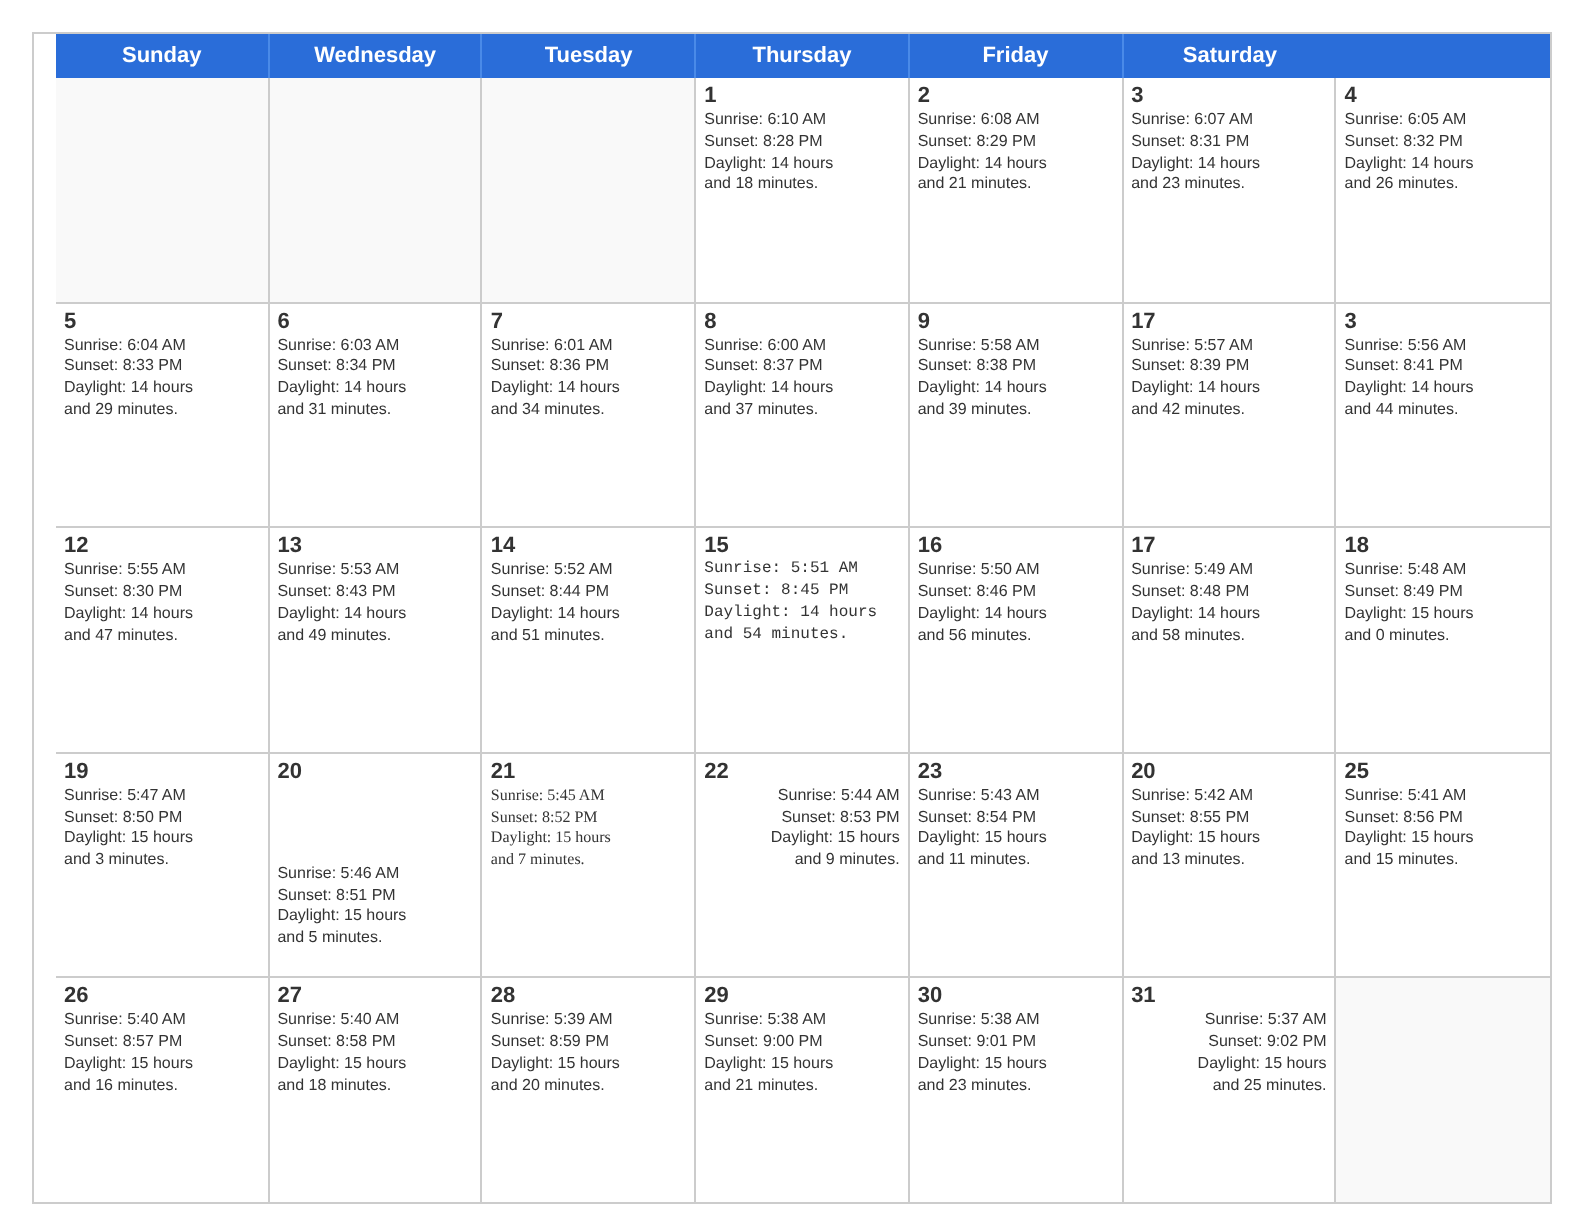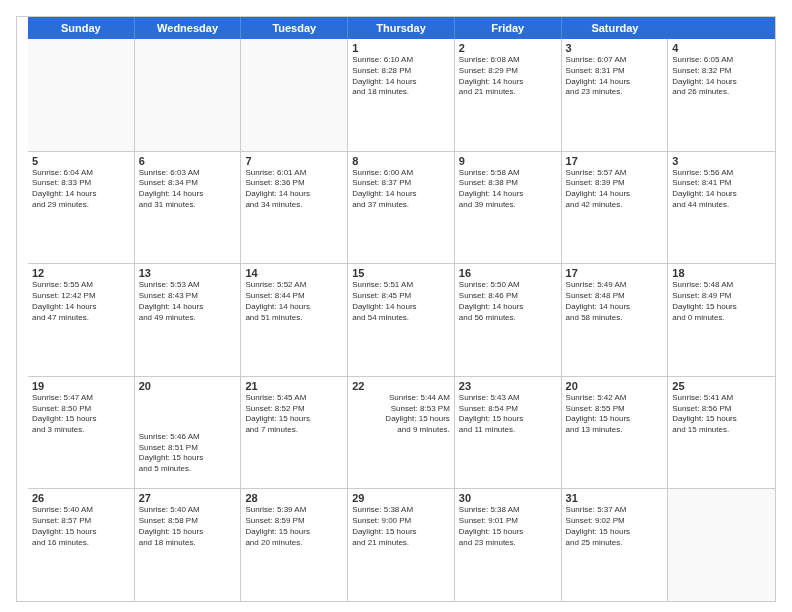--- a/index.html
+++ b/index.html
@@ -212,41 +212,41 @@
             <div class="cell-info" style="white-space: pre-line;">Sunrise: 5:56 AM
 Sunset: 8:41 PM
 Daylight: 14 hours
 and 44 minutes.</div>
           </div>
         </div>
         <div class="cal-row">
           <div class="cal-cell">
             <span class="day-num">12</span>
             <div class="cell-info" style="white-space: pre-line;">Sunrise: 5:55 AM
-Sunset: 12:42 PM
+Sunset: 8:30 PM
 Daylight: 14 hours
 and 47 minutes.</div>
           </div>
           <div class="cal-cell">
             <span class="day-num">13</span>
             <div class="cell-info" style="white-space: pre-line;">Sunrise: 5:53 AM
 Sunset: 8:43 PM
 Daylight: 14 hours
 and 49 minutes.</div>
           </div>
           <div class="cal-cell">
             <span class="day-num">14</span>
             <div class="cell-info" style="white-space: pre-line;">Sunrise: 5:52 AM
 Sunset: 8:44 PM
 Daylight: 14 hours
 and 51 minutes.</div>
           </div>
           <div class="cal-cell">
             <span class="day-num">15</span>
-            <div class="cell-info" style="white-space: pre-line;">Sunrise: 5:51 AM
+            <div class="cell-info" style="white-space: pre-line; font-family: Liberation Mono, monospace;">Sunrise: 5:51 AM
 Sunset: 8:45 PM
 Daylight: 14 hours
 and 54 minutes.</div>
           </div>
           <div class="cal-cell">
             <span class="day-num">16</span>
             <div class="cell-info" style="white-space: pre-line;">Sunrise: 5:50 AM
 Sunset: 8:46 PM
 Daylight: 14 hours
 and 56 minutes.</div>
@@ -276,21 +276,21 @@
           </div>
           <div class="cal-cell">
             <span class="day-num">20</span>
             <div class="cell-info" style="white-space: pre-line; margin-top: 40px;">Sunrise: 5:46 AM
 Sunset: 8:51 PM
 Daylight: 15 hours
 and 5 minutes.</div>
           </div>
           <div class="cal-cell">
             <span class="day-num">21</span>
-            <div class="cell-info" style="white-space: pre-line;">Sunrise: 5:45 AM
+            <div class="cell-info" style="white-space: pre-line; font-family: Liberation Serif, serif;">Sunrise: 5:45 AM
 Sunset: 8:52 PM
 Daylight: 15 hours
 and 7 minutes.</div>
           </div>
           <div class="cal-cell">
             <span class="day-num">22</span>
             <div class="cell-info" style="white-space: pre-line; text-align: right;">Sunrise: 5:44 AM
 Sunset: 8:53 PM
 Daylight: 15 hours
 and 9 minutes.</div>
@@ -348,21 +348,21 @@
           </div>
           <div class="cal-cell">
             <span class="day-num">30</span>
             <div class="cell-info" style="white-space: pre-line;">Sunrise: 5:38 AM
 Sunset: 9:01 PM
 Daylight: 15 hours
 and 23 minutes.</div>
           </div>
           <div class="cal-cell">
             <span class="day-num">31</span>
-            <div class="cell-info" style="white-space: pre-line;">Sunrise: 5:37 AM
+            <div class="cell-info" style="white-space: pre-line; text-align: right;">Sunrise: 5:37 AM
 Sunset: 9:02 PM
 Daylight: 15 hours
 and 25 minutes.</div>
           </div>
           <div class="cal-cell empty"></div>
         </div>
       </div>
   </div>
 </div>
 

